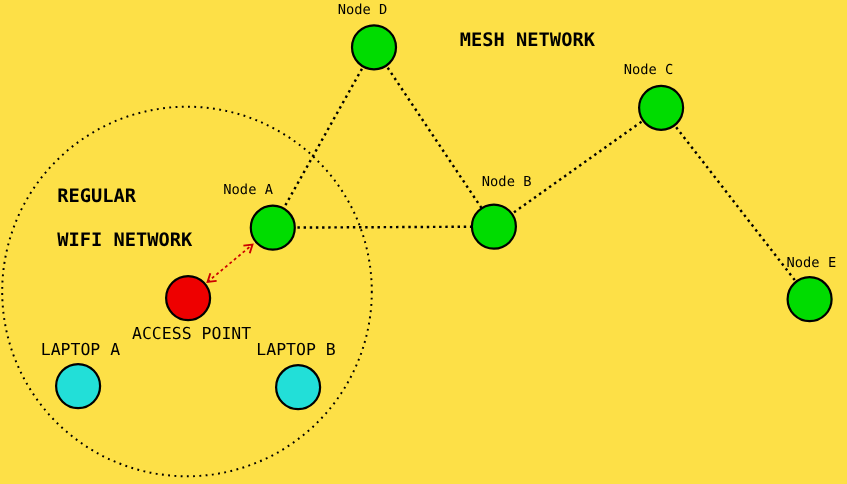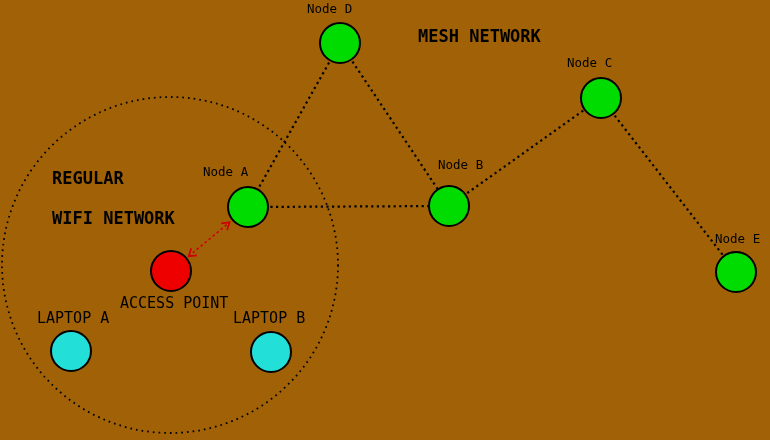--- a/index.html
+++ b/index.html
@@ -4,21 +4,21 @@
 <style>
   html, body {
     margin: 0;
     padding: 0;
     background: #ffffff;
   }
   .canvas {
     position: relative;
     width: 770px;
     height: 440px;
-    background: #a16207;
+    background: #fde047;
     overflow: hidden;
   }
   svg { display: block; }
   text {
     font-family: "DejaVu Sans Mono", "Liberation Mono", monospace;
     fill: #000000;
     white-space: pre;
   }
   text.title {
     font-size: 17px;

